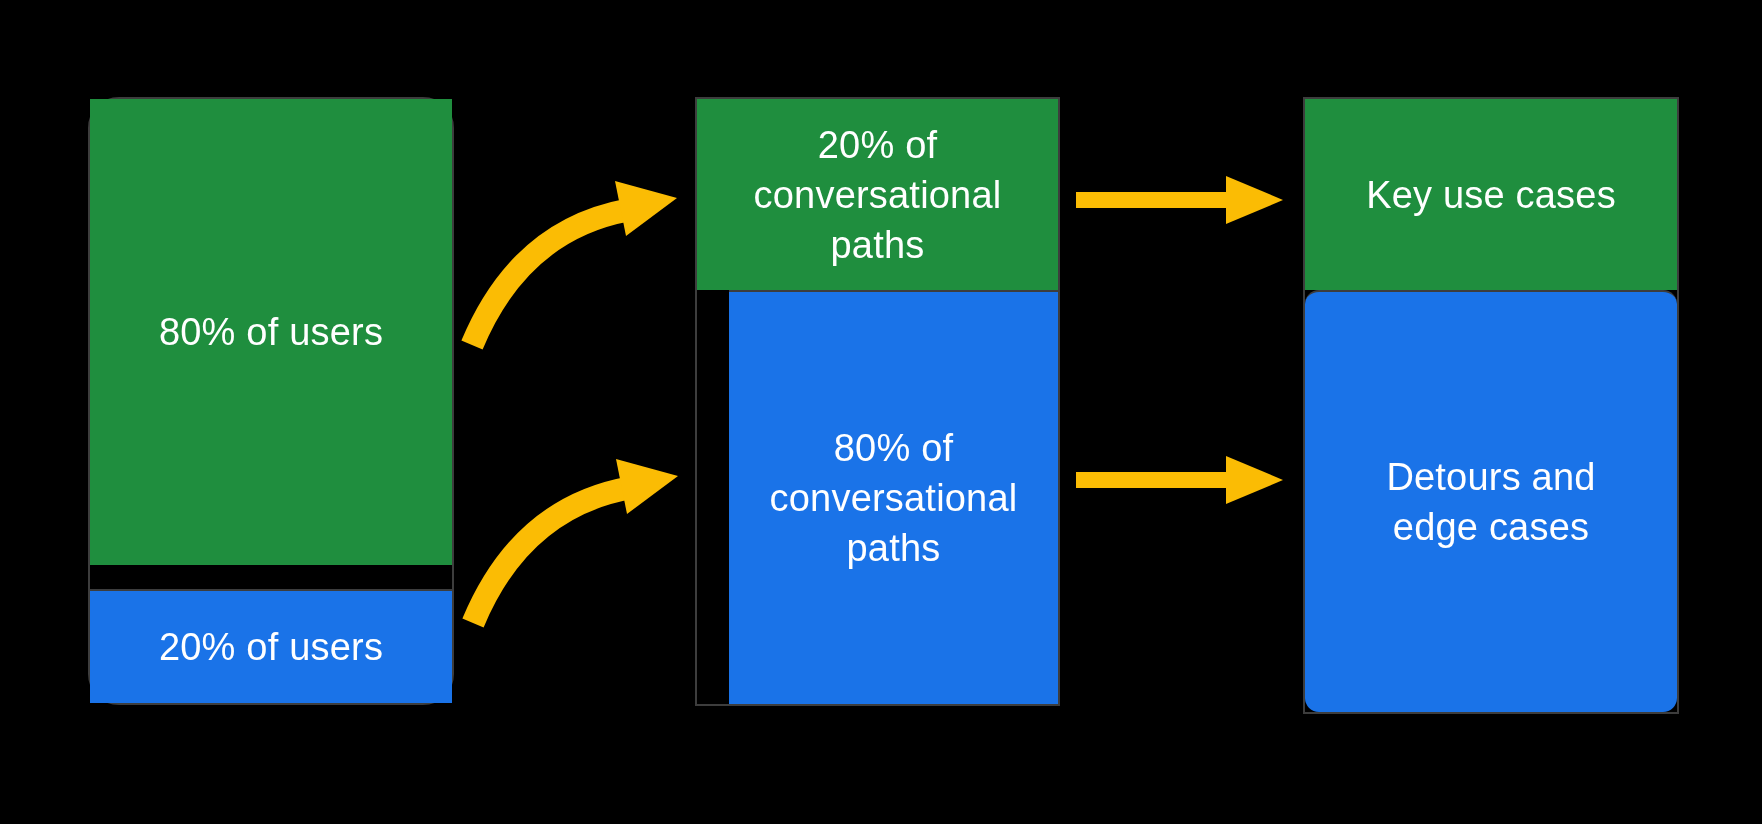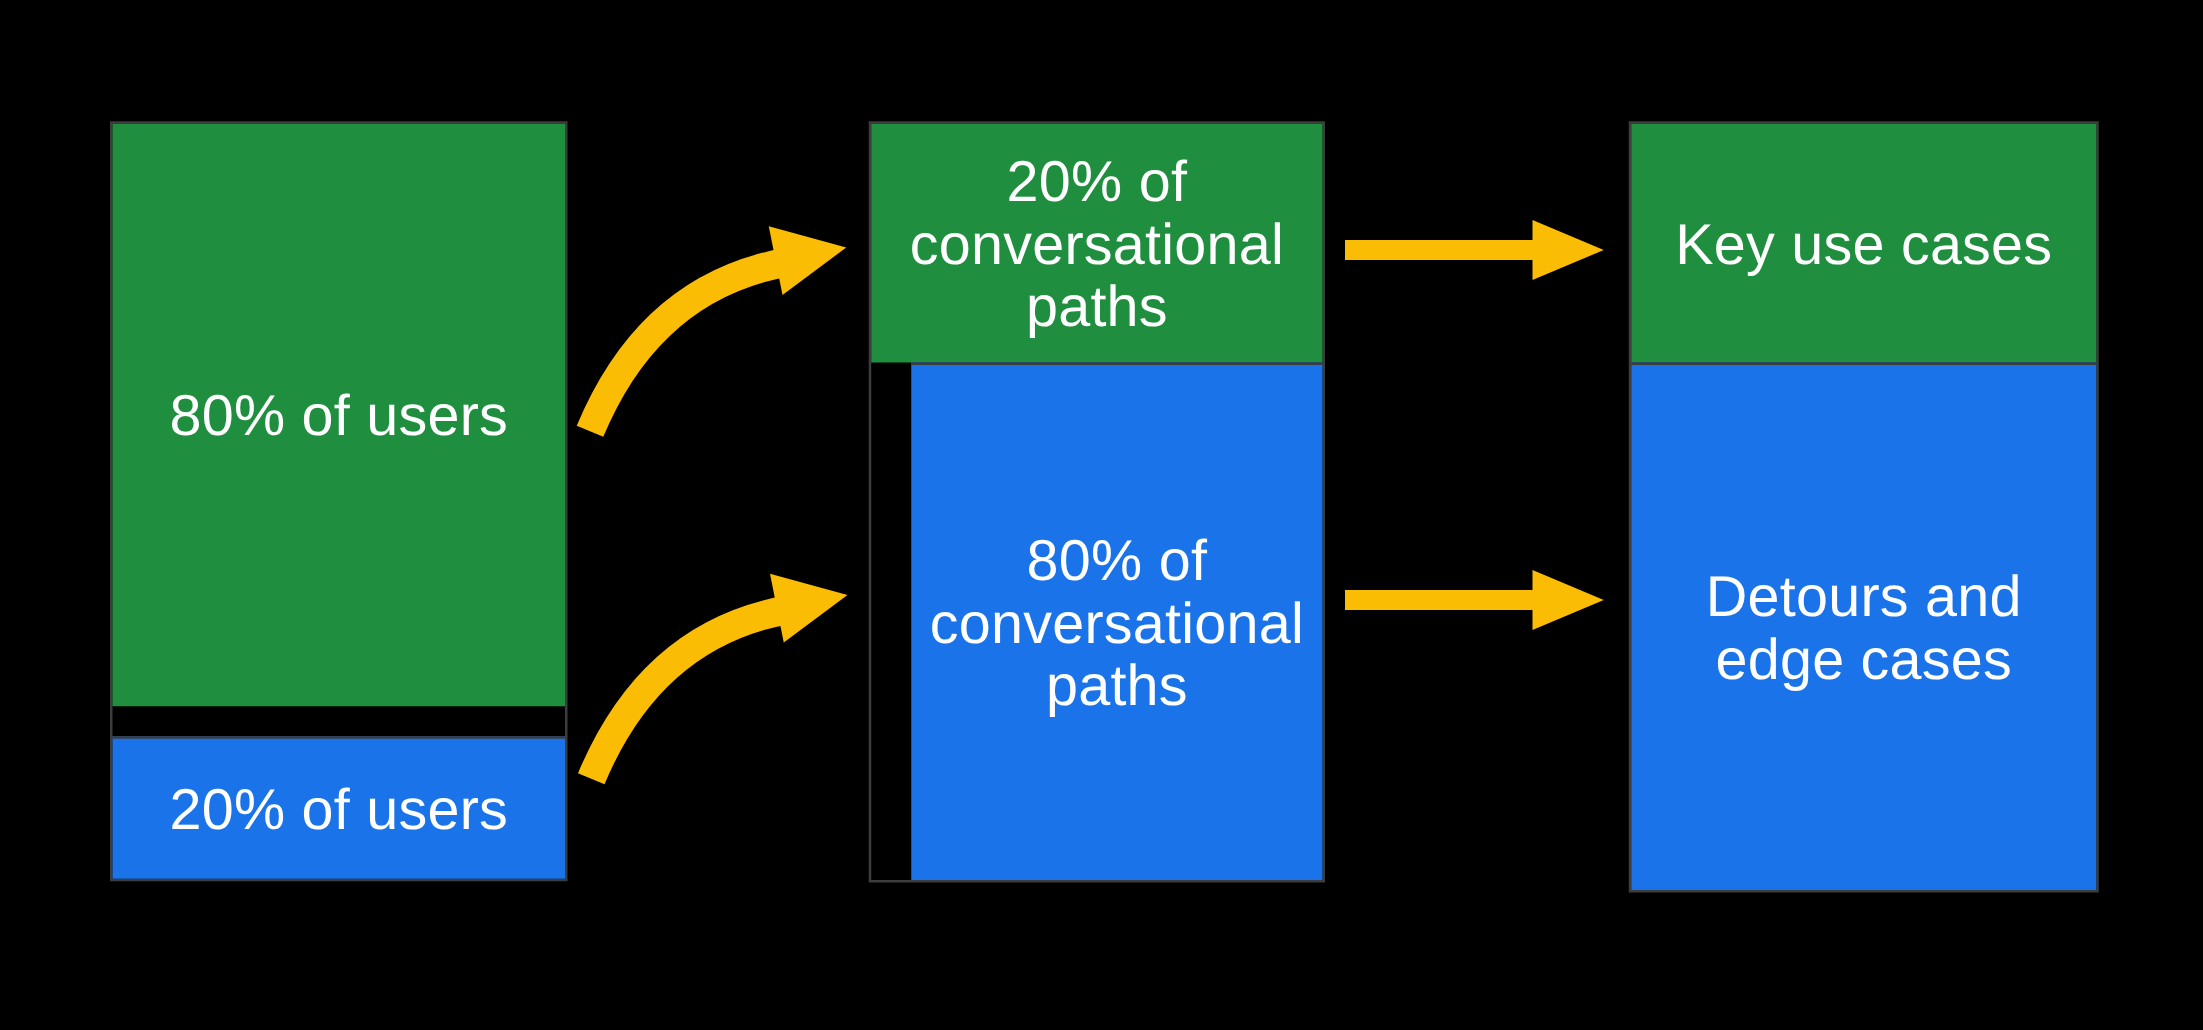--- a/index.html
+++ b/index.html
@@ -18,44 +18,44 @@
     background: #000000;
   }
   .column {
     position: absolute;
     top: 97px;
     box-sizing: border-box;
     border: 2px solid #3d3d3d;
     display: flex;
     flex-direction: column;
   }
-  .col-users    { left: 88px;   width: 366px; height: 608px; }
+  .col-users    { left: 88px;   width: 366px; height: 608px; border-radius: 31px; }
   .col-paths    { left: 695px;  width: 365px; height: 609px; }
   .col-outcomes { left: 1303px; width: 376px; height: 617px; justify-content: center; }
 
   .segment {
     box-sizing: border-box;
     display: flex;
     align-items: center;
     justify-content: center;
     overflow: hidden;
   }
   .seg-green { background: #1f8e3e; }
   .seg-blue  { background: #1a73e8; border-top: 2px solid #3d3d3d; }
 
   .col-users .seg-green    { flex: 0 0 466px; }
   .col-users .seg-blue     { flex: 1 1 auto; margin-top: 24px; }
   .col-paths .seg-green    { flex: 0 0 191px; }
   .col-paths .seg-blue     { flex: 1 1 auto; margin-left: 32px; }
   .col-outcomes .seg-green { flex: 0 0 191px; }
-  .col-outcomes .seg-blue  { flex: 1 1 auto; }
+  .col-outcomes .seg-blue  { flex: 1 1 auto; border-radius: 14px; }
 
   .bar-label {
     color: #ffffff;
-    font-size: 46px;
+    font-size: 38px;
     line-height: 50px;
     text-align: center;
     max-width: 302px;
     font-weight: 400;
     letter-spacing: 0.2px;
   }
 
   .arrow {
     position: absolute;
     pointer-events: none;

